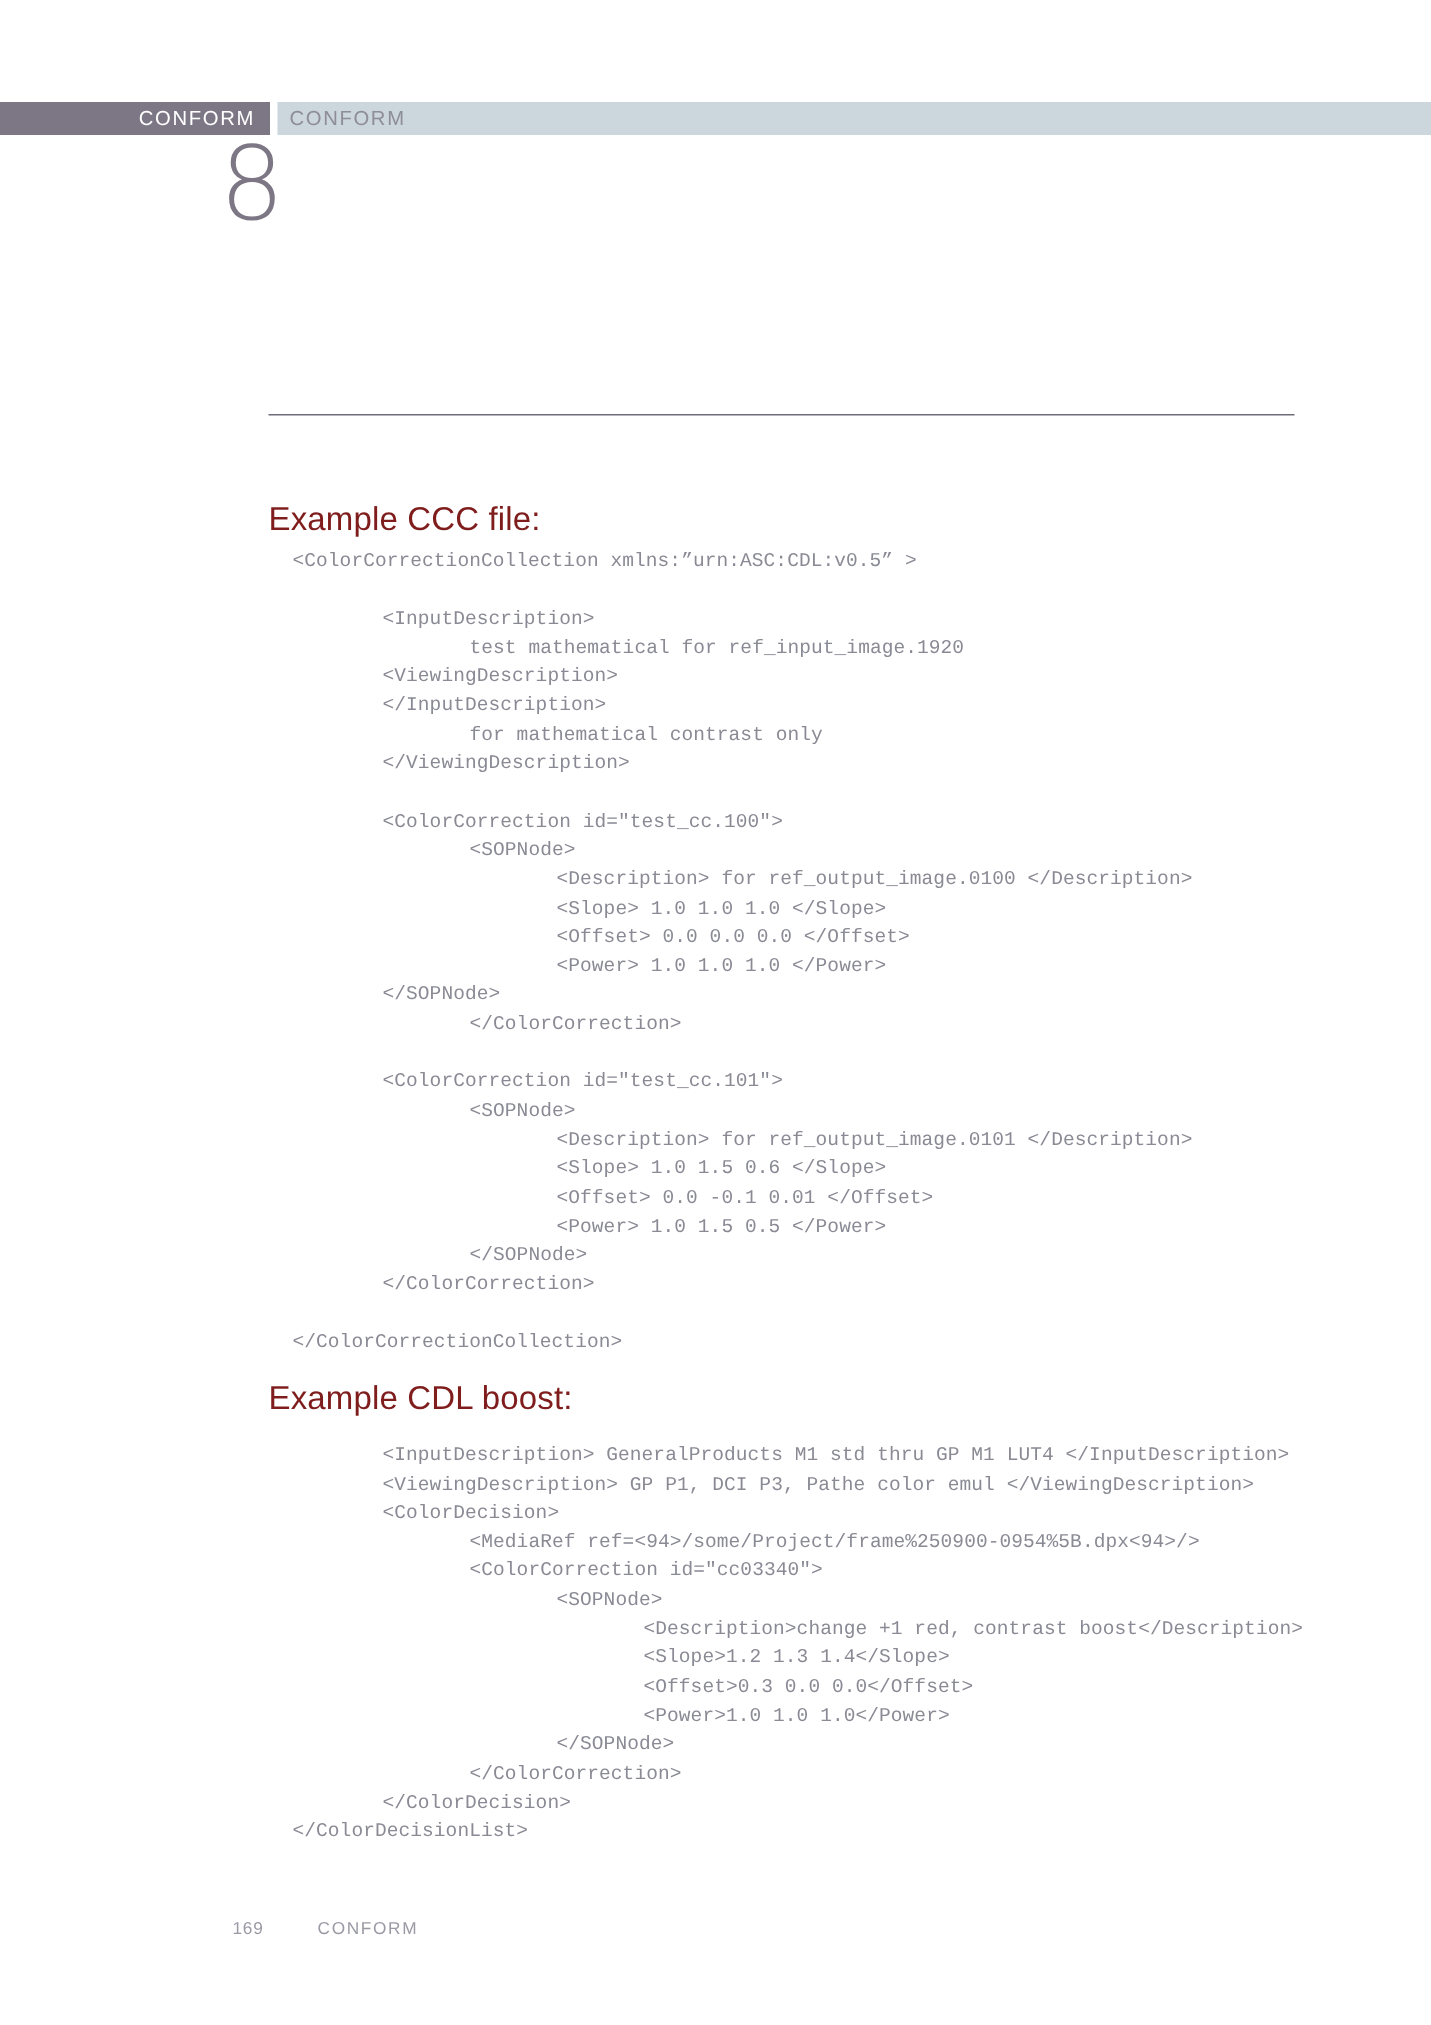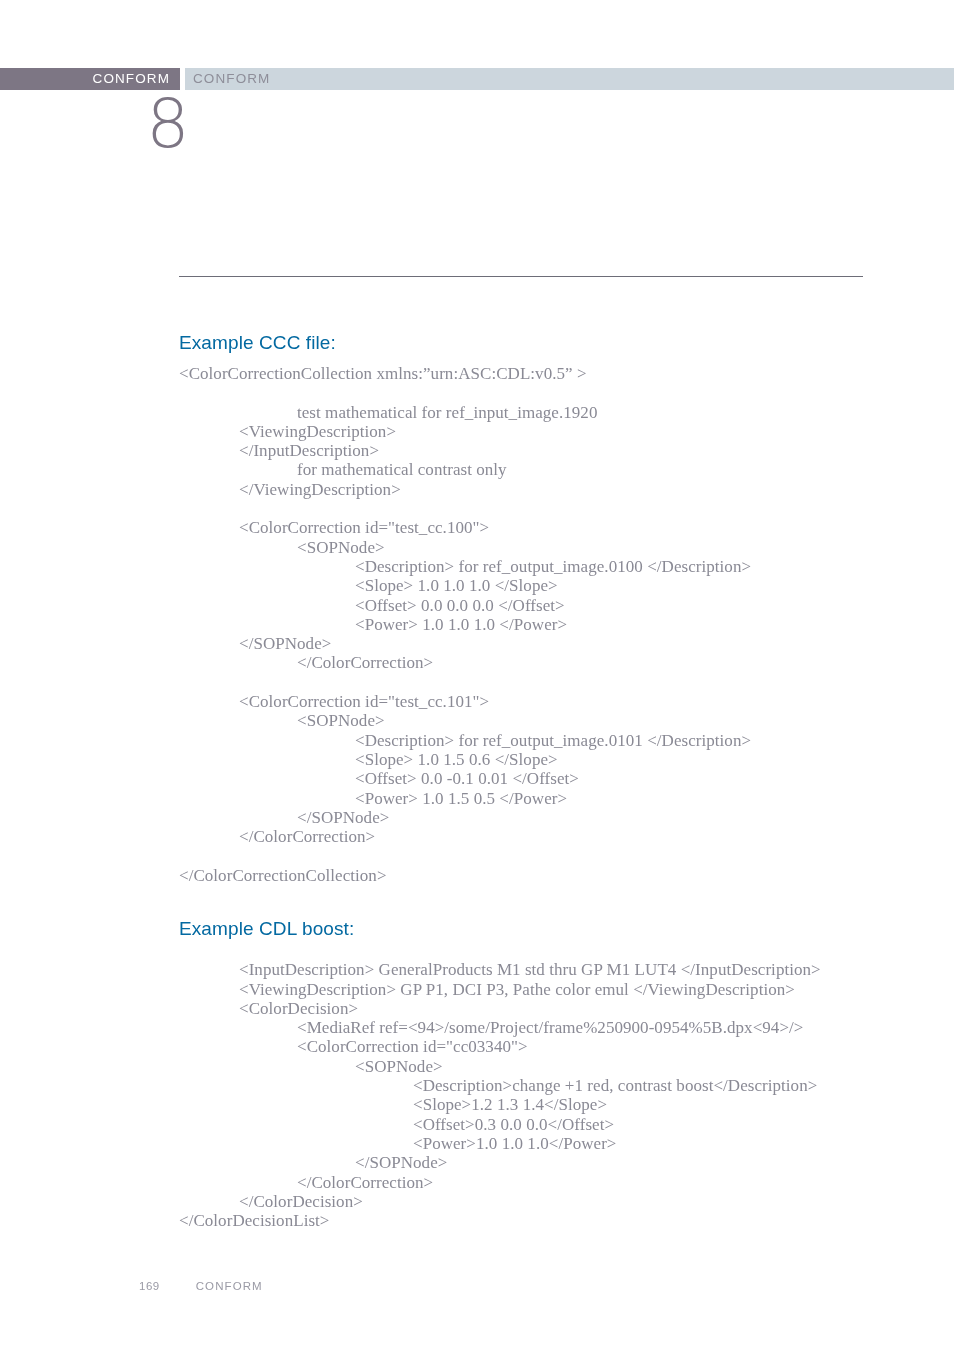--- a/index.html
+++ b/index.html
@@ -84,61 +84,62 @@
     left: 179px;
     top: 276px;
     width: 684px;
     height: 1px;
     background: #6d6d78;
   }
 
   .heading {
     position: absolute;
     left: 179px;
-    font-size: 19px;
+    font-size: 22px;
     font-weight: 400;
-    color: #0369a1;
+    color: #7f1d1d;
     letter-spacing: 0.1px;
     line-height: 1;
   }
   .heading-ccc { top: 317px; }
   .heading-cdl { top: 903px; }
 
   
   .code-block {
     position: absolute;
     left: 179px;
     width: 760px;
   }
   .code-ccc { top: 364px; }
   .code-cdl { top: 941px; }
 
   .code-line {
-    font-family: Liberation Serif, serif;
-    font-size: 17px;
+    font-family: Liberation Mono, monospace;
+    font-size: 13px;
     line-height: 19.3px;
     color: #8a8a95;
     white-space: pre;
     letter-spacing: 0.05px;
     height: 19.3px;
+    margin-left: 16px;
   }
   .code-line.blank {
     height: 19.3px;
   }
   .ind-0 { padding-left: 0px; }
   .ind-1 { padding-left: 60px; }
   .ind-2 { padding-left: 118px; }
   .ind-3 { padding-left: 176px; }
   .ind-4 { padding-left: 234px; }
 
   
   .footer {
     position: absolute;
     top: 1280px;
-    left: 139px;
+    left: 155px;
     display: flex;
     align-items: baseline;
   }
   .footer-page {
     font-size: 11.5px;
     color: #9a9aa5;
     letter-spacing: 0.5px;
   }
   .footer-section {
     font-size: 11.5px;
@@ -160,20 +161,21 @@
 </div>
 
 <div class="chapter-number">8</div>
 
 <div class="rule"></div>
 
 <h2 class="heading heading-ccc">Example CCC file:</h2>
 <div class="code-block code-ccc">
     <div class="code-line ind-0">&lt;ColorCorrectionCollection xmlns:”urn:ASC:CDL:v0.5” &gt;</div>
     <div class="code-line ind-0 blank">&nbsp;</div>
+    <div class="code-line ind-1">&lt;InputDescription&gt;</div>
     <div class="code-line ind-2">test mathematical for ref_input_image.1920</div>
     <div class="code-line ind-1">&lt;ViewingDescription&gt;</div>
     <div class="code-line ind-1">&lt;/InputDescription&gt;</div>
     <div class="code-line ind-2">for mathematical contrast only</div>
     <div class="code-line ind-1">&lt;/ViewingDescription&gt;</div>
     <div class="code-line ind-0 blank">&nbsp;</div>
     <div class="code-line ind-1">&lt;ColorCorrection id="test_cc.100"&gt;</div>
     <div class="code-line ind-2">&lt;SOPNode&gt;</div>
     <div class="code-line ind-3">&lt;Description&gt; for ref_output_image.0100 &lt;/Description&gt;</div>
     <div class="code-line ind-3">&lt;Slope&gt; 1.0 1.0 1.0 &lt;/Slope&gt;</div>

